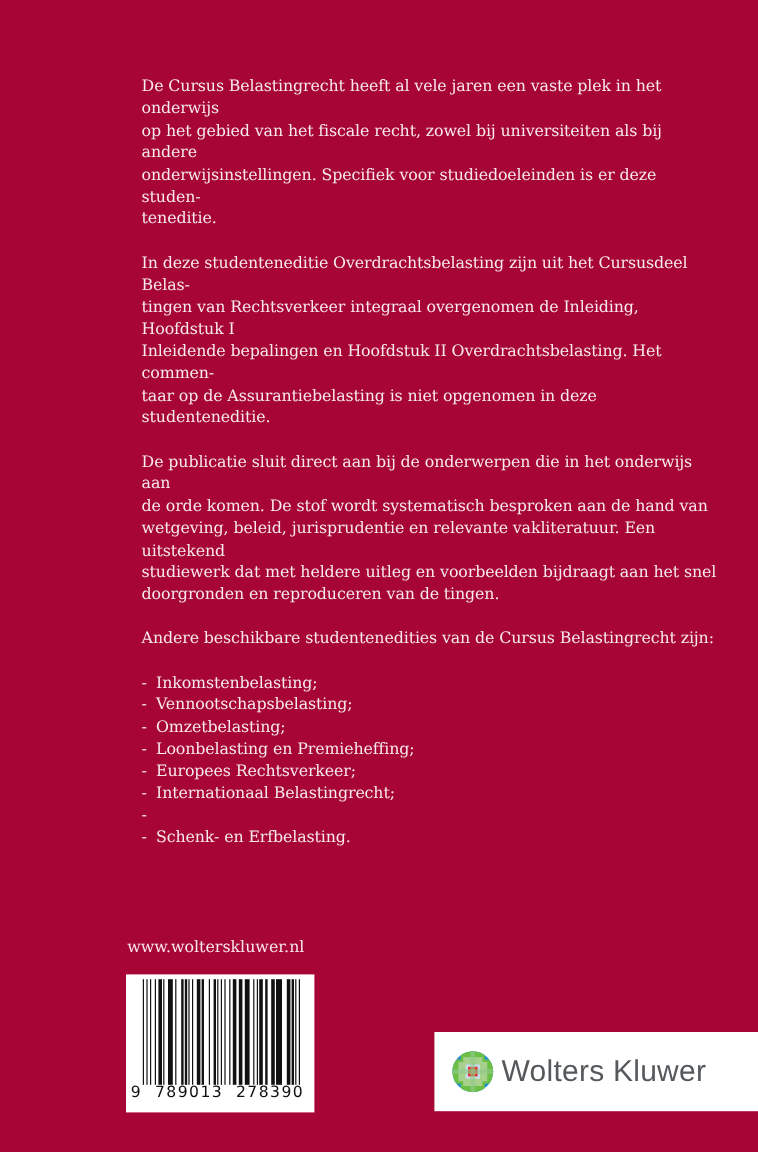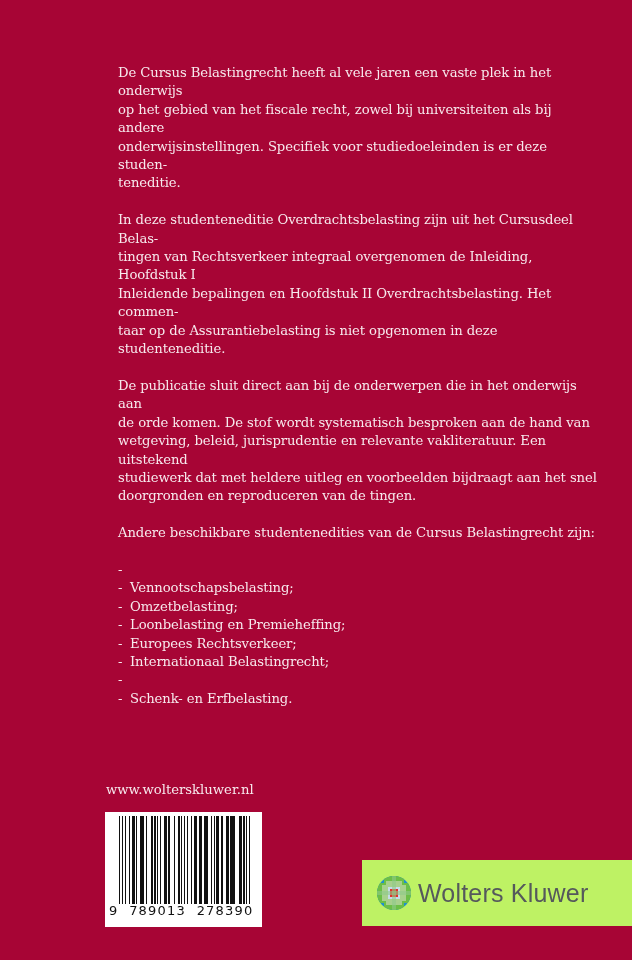--- a/index.html
+++ b/index.html
@@ -18,21 +18,21 @@
   .dash { width:12px; flex:none; }
   .url { position:absolute; left:106px; top:782px; font-size:13.2px; color:#f7e9ed; }
   .barcode-box {
     position:absolute; left:105px; top:812px; width:157px; height:115px; background:#fff;
   }
   .bars { position:absolute; left:14px; top:4px; width:132px; height:88px; display:flex; align-items:stretch; }
   .bar { background:#111; height:100%; }
   .gap { height:100%; }
   .digits { position:absolute; left:4px; top:91px; font-family:"DejaVu Sans","Liberation Sans",sans-serif; font-size:13px; color:#111; letter-spacing:1.2px; white-space:pre; }
   .logo-panel {
-    position:absolute; left:362px; top:860px; width:270px; height:66px; background:#bef264;
+    position:absolute; left:362px; top:860px; width:270px; height:66px; background:#ffffff;
     display:flex; align-items:center;text-align:center;
   }
   .logo-mark { width:36px; height:36px; margin-left:14px; flex:none; }
   .logo-text { margin-left:6px; font-family:"Liberation Sans","DejaVu Sans",sans-serif; font-size:25px; color:#55595c; letter-spacing:0.2px; }
 </style>
 </head>
 <body>
 
 <div class="page">
 
@@ -55,20 +55,21 @@
       <div>wetgeving, beleid, jurisprudentie en relevante vakliteratuur. Een uitstekend</div>
       <div>studiewerk dat met heldere uitleg en voorbeelden bijdraagt aan het snel</div>
       <div>doorgronden en reproduceren van de tingen.</div>
     </div>
     <div class="para">
       <div>Andere beschikbare studentenedities van de Cursus Belastingrecht zijn:</div>
     </div>
     <ul class="list">
       <li>
           <span class="dash">-</span>
+          <span>Inkomstenbelasting;</span>
         </li>
       <li>
           <span class="dash">-</span>
           <span>Vennootschapsbelasting;</span>
         </li>
       <li>
           <span class="dash">-</span>
           <span>Omzetbelasting;</span>
         </li>
       <li>

